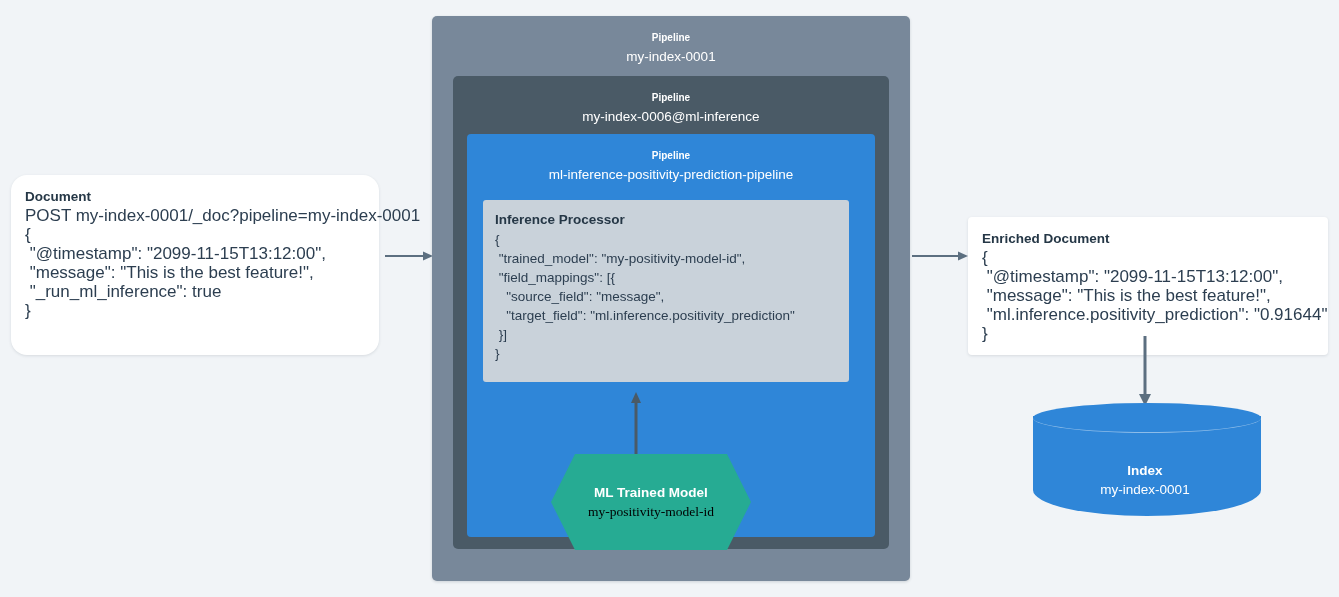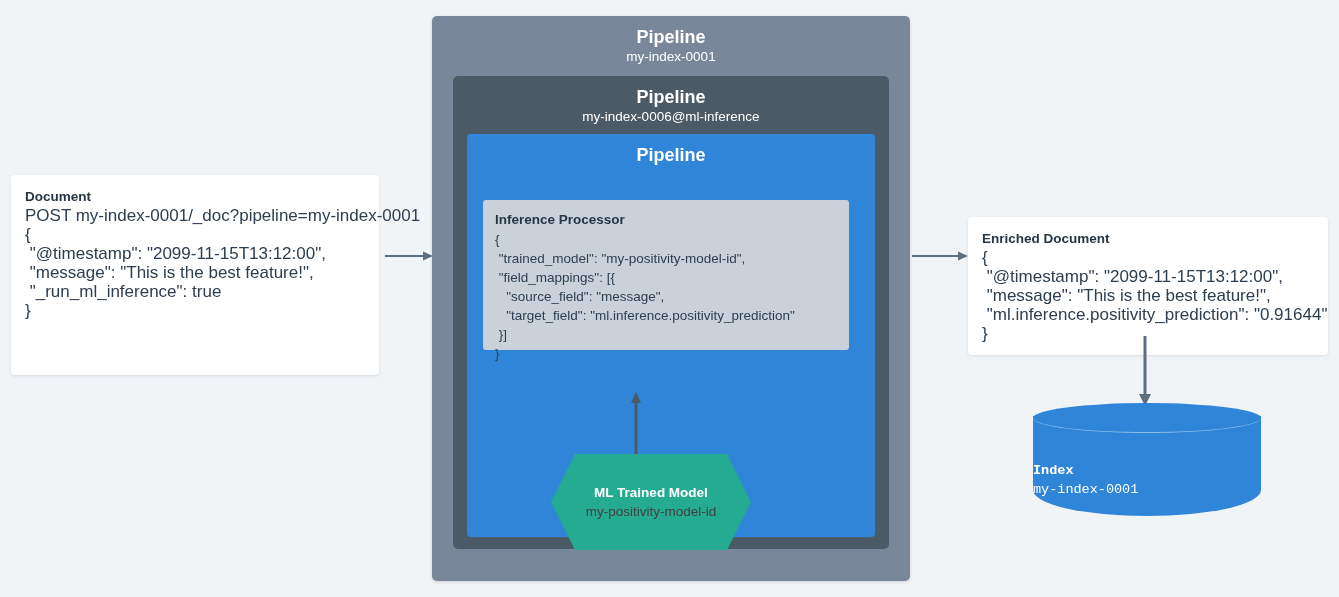--- a/index.html
+++ b/index.html
@@ -40,21 +40,22 @@
     font-size: 17px;
     line-height: 19px;
     color: #2c3e50;
     white-space: pre;
   }
 
   #document-card {
     left: 11px;
     top: 175px;
     width: 368px;
-    height: 200px;
+    height: 180px;
+    border-radius: 16px;
   }
   #enriched-card {
     left: 968px;
     top: 193px;
     width: 360px;
     height: 138px;
     margin-top: 24px;
   }
 
   
@@ -90,35 +91,35 @@
     box-sizing: border-box;
   }
 
   .box-heading {
     text-align: center;
     color: #ffffff;
     padding-top: 12px;
   }
   .box-heading .h-title {
     font-weight: bold;
-    font-size: 18px;
+    font-size: 10px;
     line-height: 19px;
   }
   .box-heading .h-sub {
     font-size: 13.5px;
     line-height: 20px;
   }
 
   
   #inference-processor {
     position: absolute;
     left: 16px;
     top: 66px;
     width: 366px;
-    height: 150px;
+    height: 182px;
     background: #c9d2da;
     border-radius: 3px;
     box-sizing: border-box;
     padding: 10px 12px;
   }
   .ip-title {
     font-weight: bold;
     font-size: 13.5px;
     line-height: 20px;
     color: #253746;
@@ -151,21 +152,22 @@
   }
   #ml-model-hex .hex-title {
     font-weight: bold;
     font-size: 13.5px;
     line-height: 19px;
     color: #ffffff;
   }
   #ml-model-hex .hex-sub {
     font-size: 13.5px;
     line-height: 20px;
-    color: #404040;
+    color: #000000;
+    font-family: Liberation Serif, serif;
   }
 
   
   #index-cylinder {
     position: absolute;
     left: 1033px;
     top: 403px;
     width: 228px;
     height: 126px;
   }
@@ -187,23 +189,22 @@
     background: #2f86d8;
     border-radius: 50%;
     border-bottom: 1px solid rgba(255,255,255,0.45);
     box-sizing: border-box;
   }
   #index-cylinder .cyl-label {
     position: absolute;
     left: 0;
     top: 58px;
     width: 224px;
-    text-align: left;
+    text-align: center;
     color: #ffffff;
-    font-family: Liberation Mono, monospace;
   }
   #index-cylinder .cyl-title {
     font-weight: bold;
     font-size: 13.5px;
     line-height: 19px;
   }
   #index-cylinder .cyl-sub {
     font-size: 13.5px;
     line-height: 20px;
   }
@@ -247,20 +248,21 @@
 
     <div id="pipeline-mid">
       <div class="box-heading">
         <div class="h-title">Pipeline</div>
         <div class="h-sub">my-index-0006@ml-inference</div>
       </div>
 
       <div id="pipeline-inner">
         <div class="box-heading">
           <div class="h-title">Pipeline</div>
+          <div class="h-sub">ml-inference-positivity-prediction-pipeline</div>
         </div>
 
         <div id="inference-processor">
           <div class="ip-title">Inference Processor</div>
           <div class="ip-line">{</div>
           <div class="ip-line"> "trained_model": "my-positivity-model-id",</div>
           <div class="ip-line"> "field_mappings": [{</div>
           <div class="ip-line">   "source_field": "message",</div>
           <div class="ip-line">   "target_field": "ml.inference.positivity_prediction"</div>
           <div class="ip-line"> }]</div>

